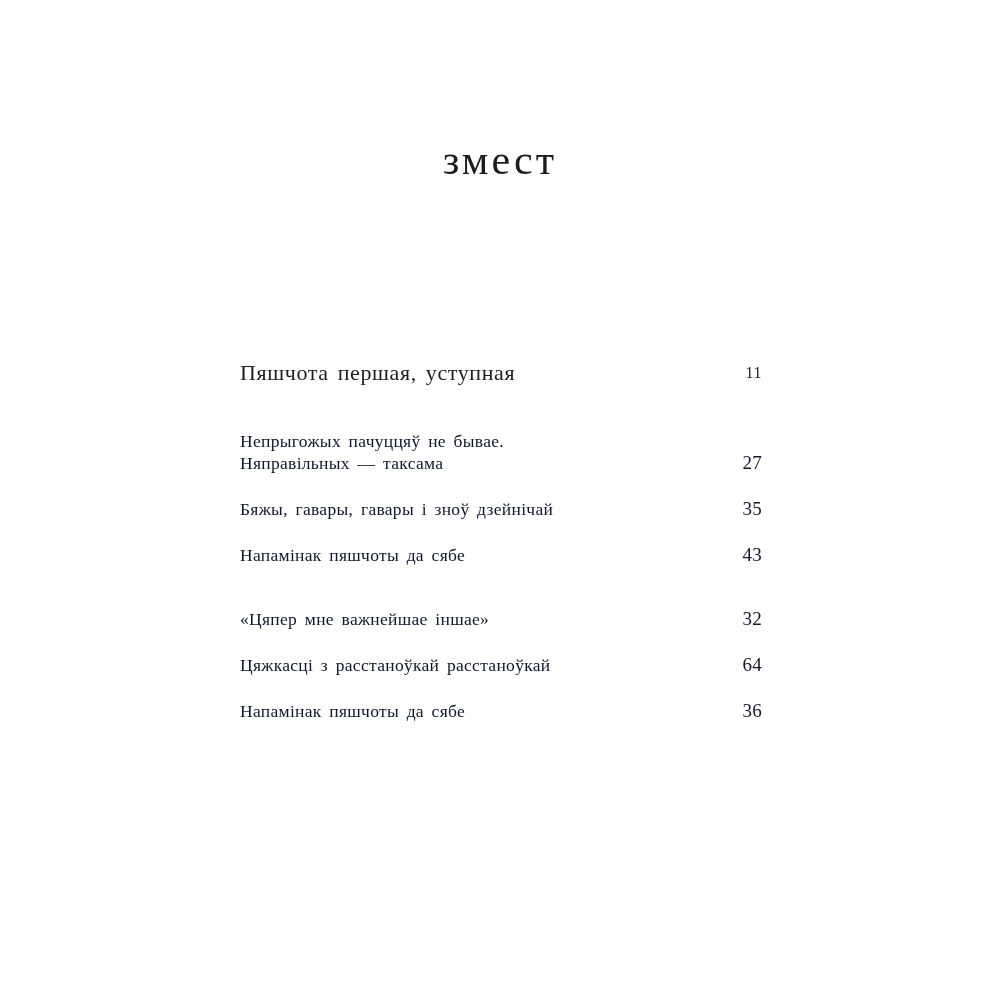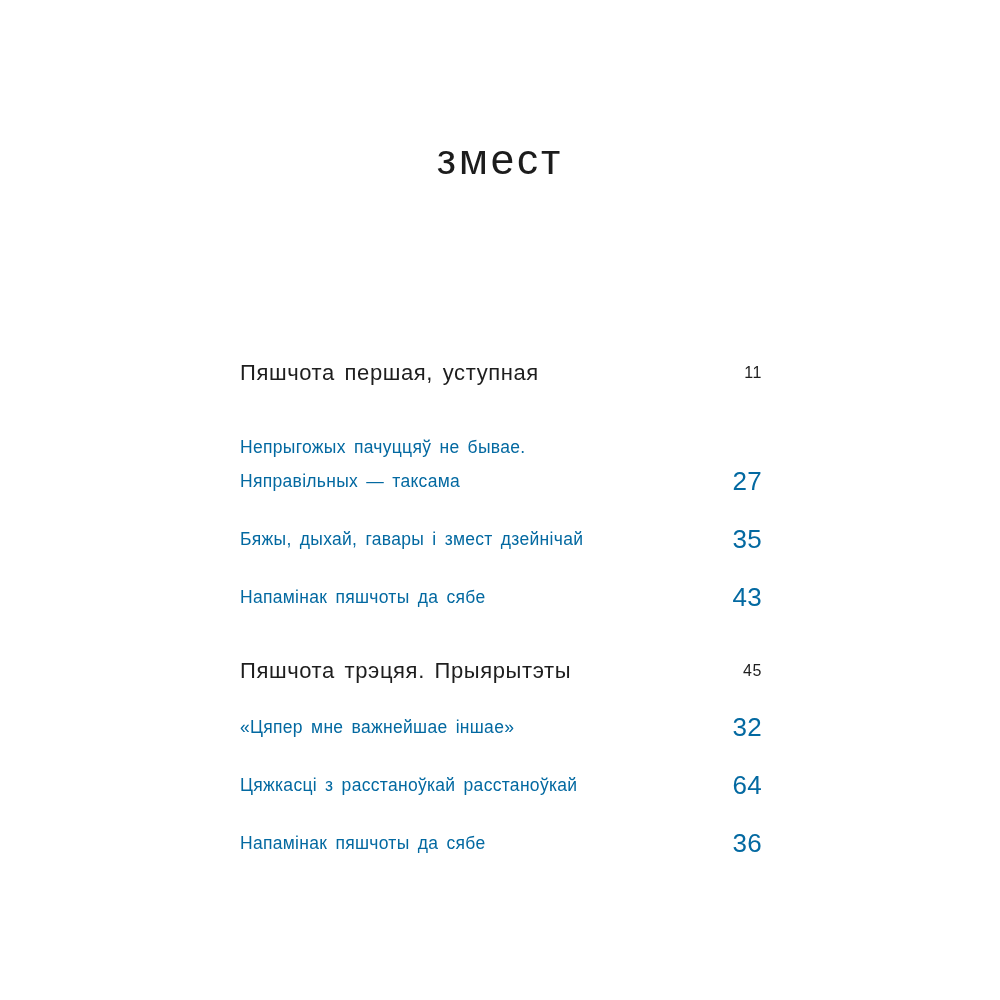--- a/index.html
+++ b/index.html
@@ -5,21 +5,21 @@
   html, body {
     margin: 0;
     padding: 0;
     background: #ffffff;
   }
   .page {
     position: relative;
     width: 1000px;
     height: 1000px;
     background: #ffffff;
-    font-family: Liberation Sans, sans-serif;
+    font-family: Liberation Serif, serif;
     color: #212121;
     overflow: hidden;
   }
   .book-title {
     position: absolute;
     top: 136px;
     left: 0;
     width: 100%;
     text-align: center;
     font-size: 42px;
@@ -56,28 +56,28 @@
     letter-spacing: 0.6px;
     margin-bottom: 13px;
     color: #1e1e1e;
     gap: 44px;
   }
   .row.heading .entry-page {
     font-size: 16px;
   }
   .row.item {
     font-size: 17.5px;
-    line-height: 34px;
+    line-height: 22px;
     letter-spacing: 0.3px;
     margin-bottom: 11px;
-    color: #0369a1;
+    color: #0f172a;
     margin-top: 24px;
   }
   .row.item .entry-page {
-    font-size: 26px;
+    font-size: 19px;
   }
 </style>
 </head>
 <body>
 
 <div class="page">
 
   <div class="book-title">змест</div>
 
   <div class="toc">
@@ -87,33 +87,29 @@
           <span class="entry-page">11</span>
         </div>
       </div>
       <div class="toc-section">
         <div class="row item">
           <span class="entry-title">Непрыгожых пачуццяў не бывае.
 Няправільных — таксама</span>
           <span class="entry-page">27</span>
         </div>
         <div class="row item">
-          <span class="entry-title">Бяжы, дыхай, гавары і змест дзейнічай</span>
+          <span class="entry-title">Бяжы, гавары, гавары і зноў дзейнічай</span>
           <span class="entry-page">35</span>
         </div>
         <div class="row item">
           <span class="entry-title">Напамінак пяшчоты да сябе</span>
           <span class="entry-page">43</span>
         </div>
       </div>
       <div class="toc-section">
-        <div class="row heading">
-          <span class="entry-title">Пяшчота трэцяя. Прыярытэты</span>
-          <span class="entry-page">45</span>
-        </div>
         <div class="row item">
           <span class="entry-title">«Цяпер мне важнейшае іншае»</span>
           <span class="entry-page">32</span>
         </div>
         <div class="row item">
           <span class="entry-title">Цяжкасці з расстаноўкай расстаноўкай</span>
           <span class="entry-page">64</span>
         </div>
         <div class="row item">
           <span class="entry-title">Напамінак пяшчоты да сябе</span>

